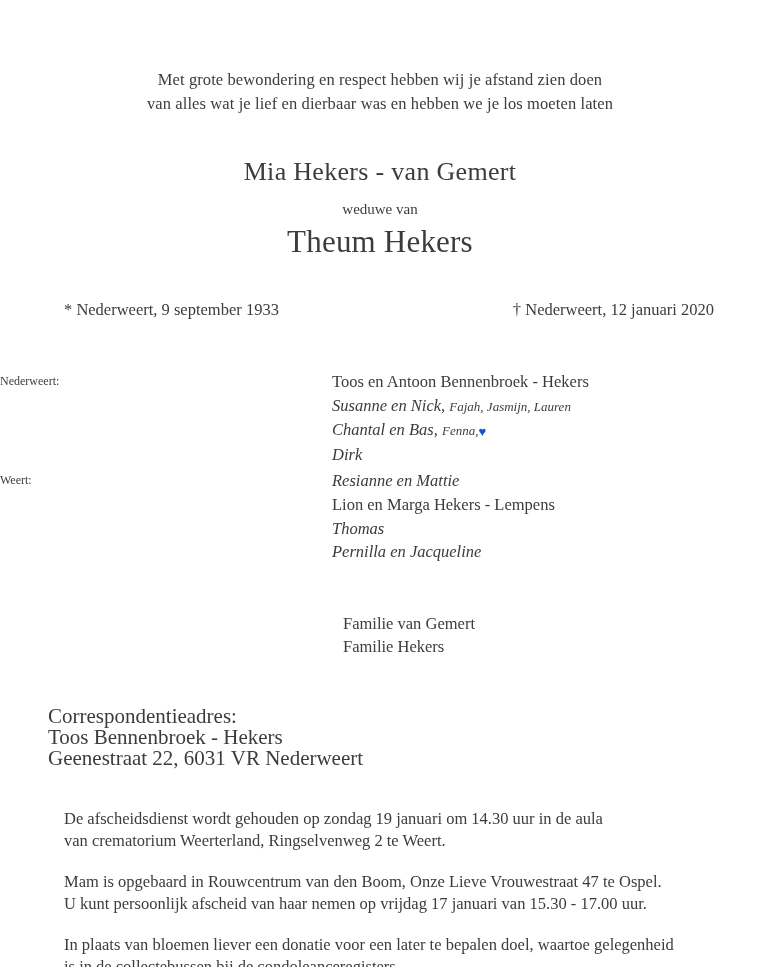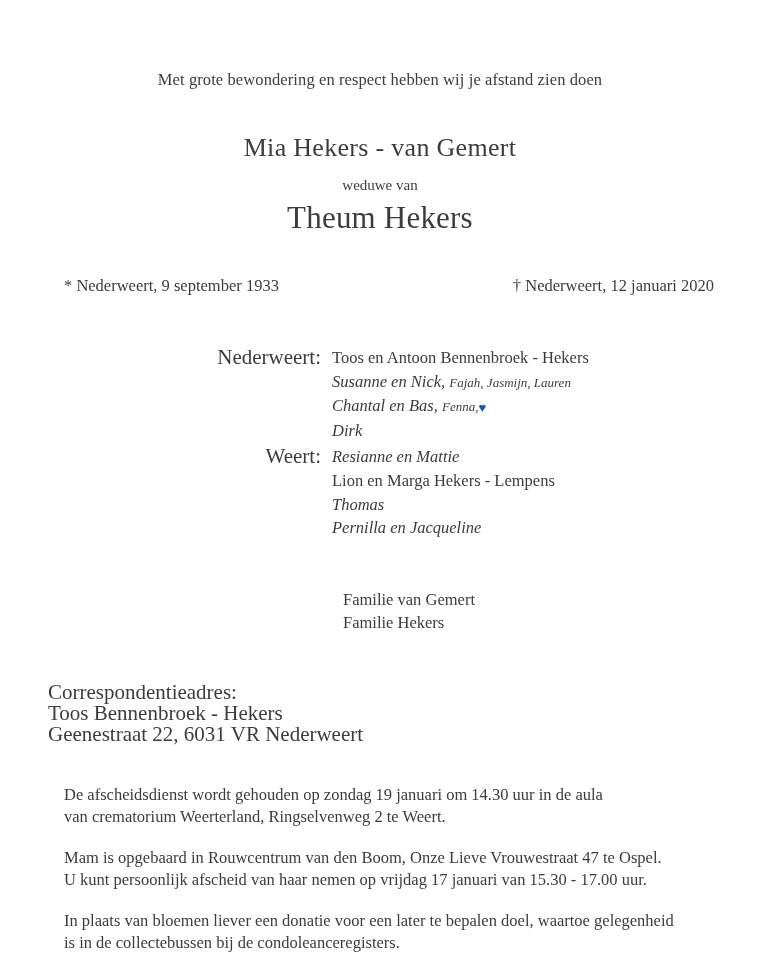--- a/index.html
+++ b/index.html
@@ -69,24 +69,23 @@
   
   .family {
     margin-top: 49px;
   }
   .fam-group {
     display: flex;
     align-items: flex-start;
   }
   .fam-label {
     width: 332px;
-    text-align: right;
     padding-right: 11px;
     box-sizing: border-box;
-    font-size: 21px;
+    font-size: 12px;
     line-height: 23.6px;
     white-space: nowrap;
   }
   .fam-names {
     flex: 1;
   }
   .fam-line {
     font-size: 16.5px;
     line-height: 23.6px;
     white-space: nowrap;
@@ -136,20 +135,21 @@
   .para div { white-space: nowrap; }
   .para:last-child { margin-bottom: 0; }
 </style>
 </head>
 <body>
 
 <div class="page">
 
   <div class="verse">
     <div>Met grote bewondering en respect hebben wij je afstand zien doen</div>
+    <div>van alles wat je lief en dierbaar was en hebben we je los moeten laten</div>
   </div>
 
   <div class="name-block">
     <div class="deceased-name">Mia Hekers - van Gemert</div>
     <div class="relation">weduwe van</div>
     <div class="spouse-name">Theum Hekers</div>
   </div>
 
   <div class="dates">
     <div class="birth-date">* Nederweert, 9 september 1933</div>

